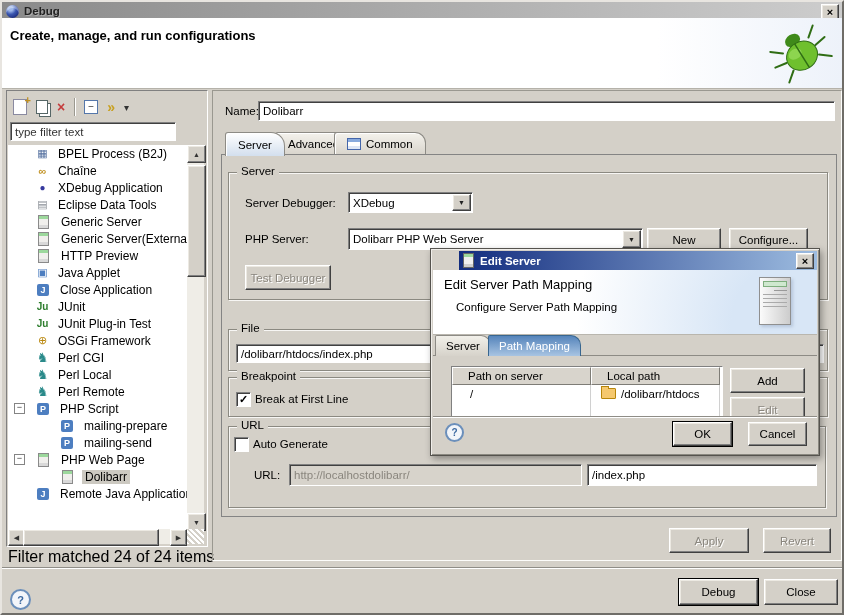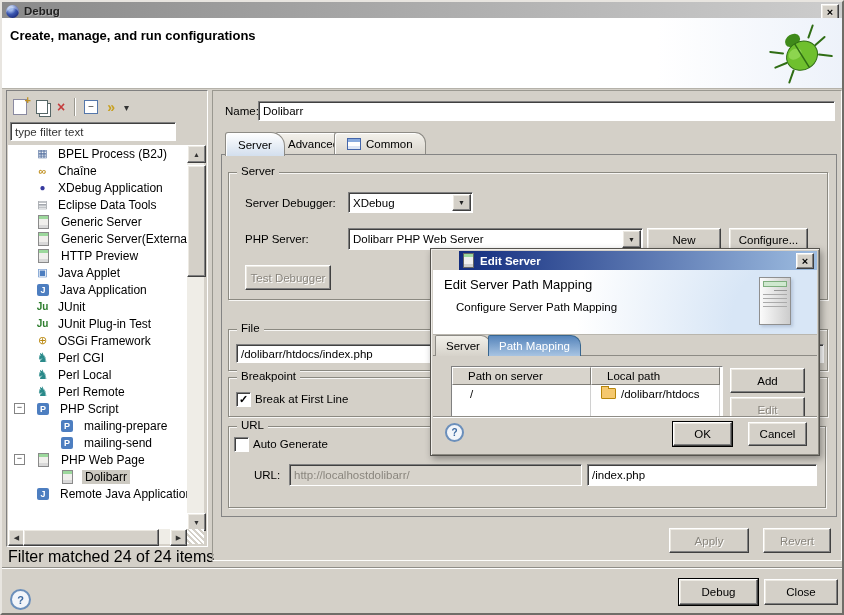--- a/index.html
+++ b/index.html
@@ -187,21 +187,21 @@
         <div class="tree-row">
           <span class="ti ic-server"></span>
           <span class="tl">HTTP Preview</span>
         </div>
         <div class="tree-row">
           <span class="ti ic-applet">▣</span>
           <span class="tl">Java Applet</span>
         </div>
         <div class="tree-row">
           <span class="ti ic-java">J</span>
-          <span class="tl">Java Application</span>
+          <span class="tl">Close Application</span>
         </div>
         <div class="tree-row">
           <span class="ti ic-junit">Ju</span>
           <span class="tl">JUnit</span>
         </div>
         <div class="tree-row">
           <span class="ti ic-junit-plugin">Ju</span>
           <span class="tl">JUnit Plug-in Test</span>
         </div>
         <div class="tree-row">

